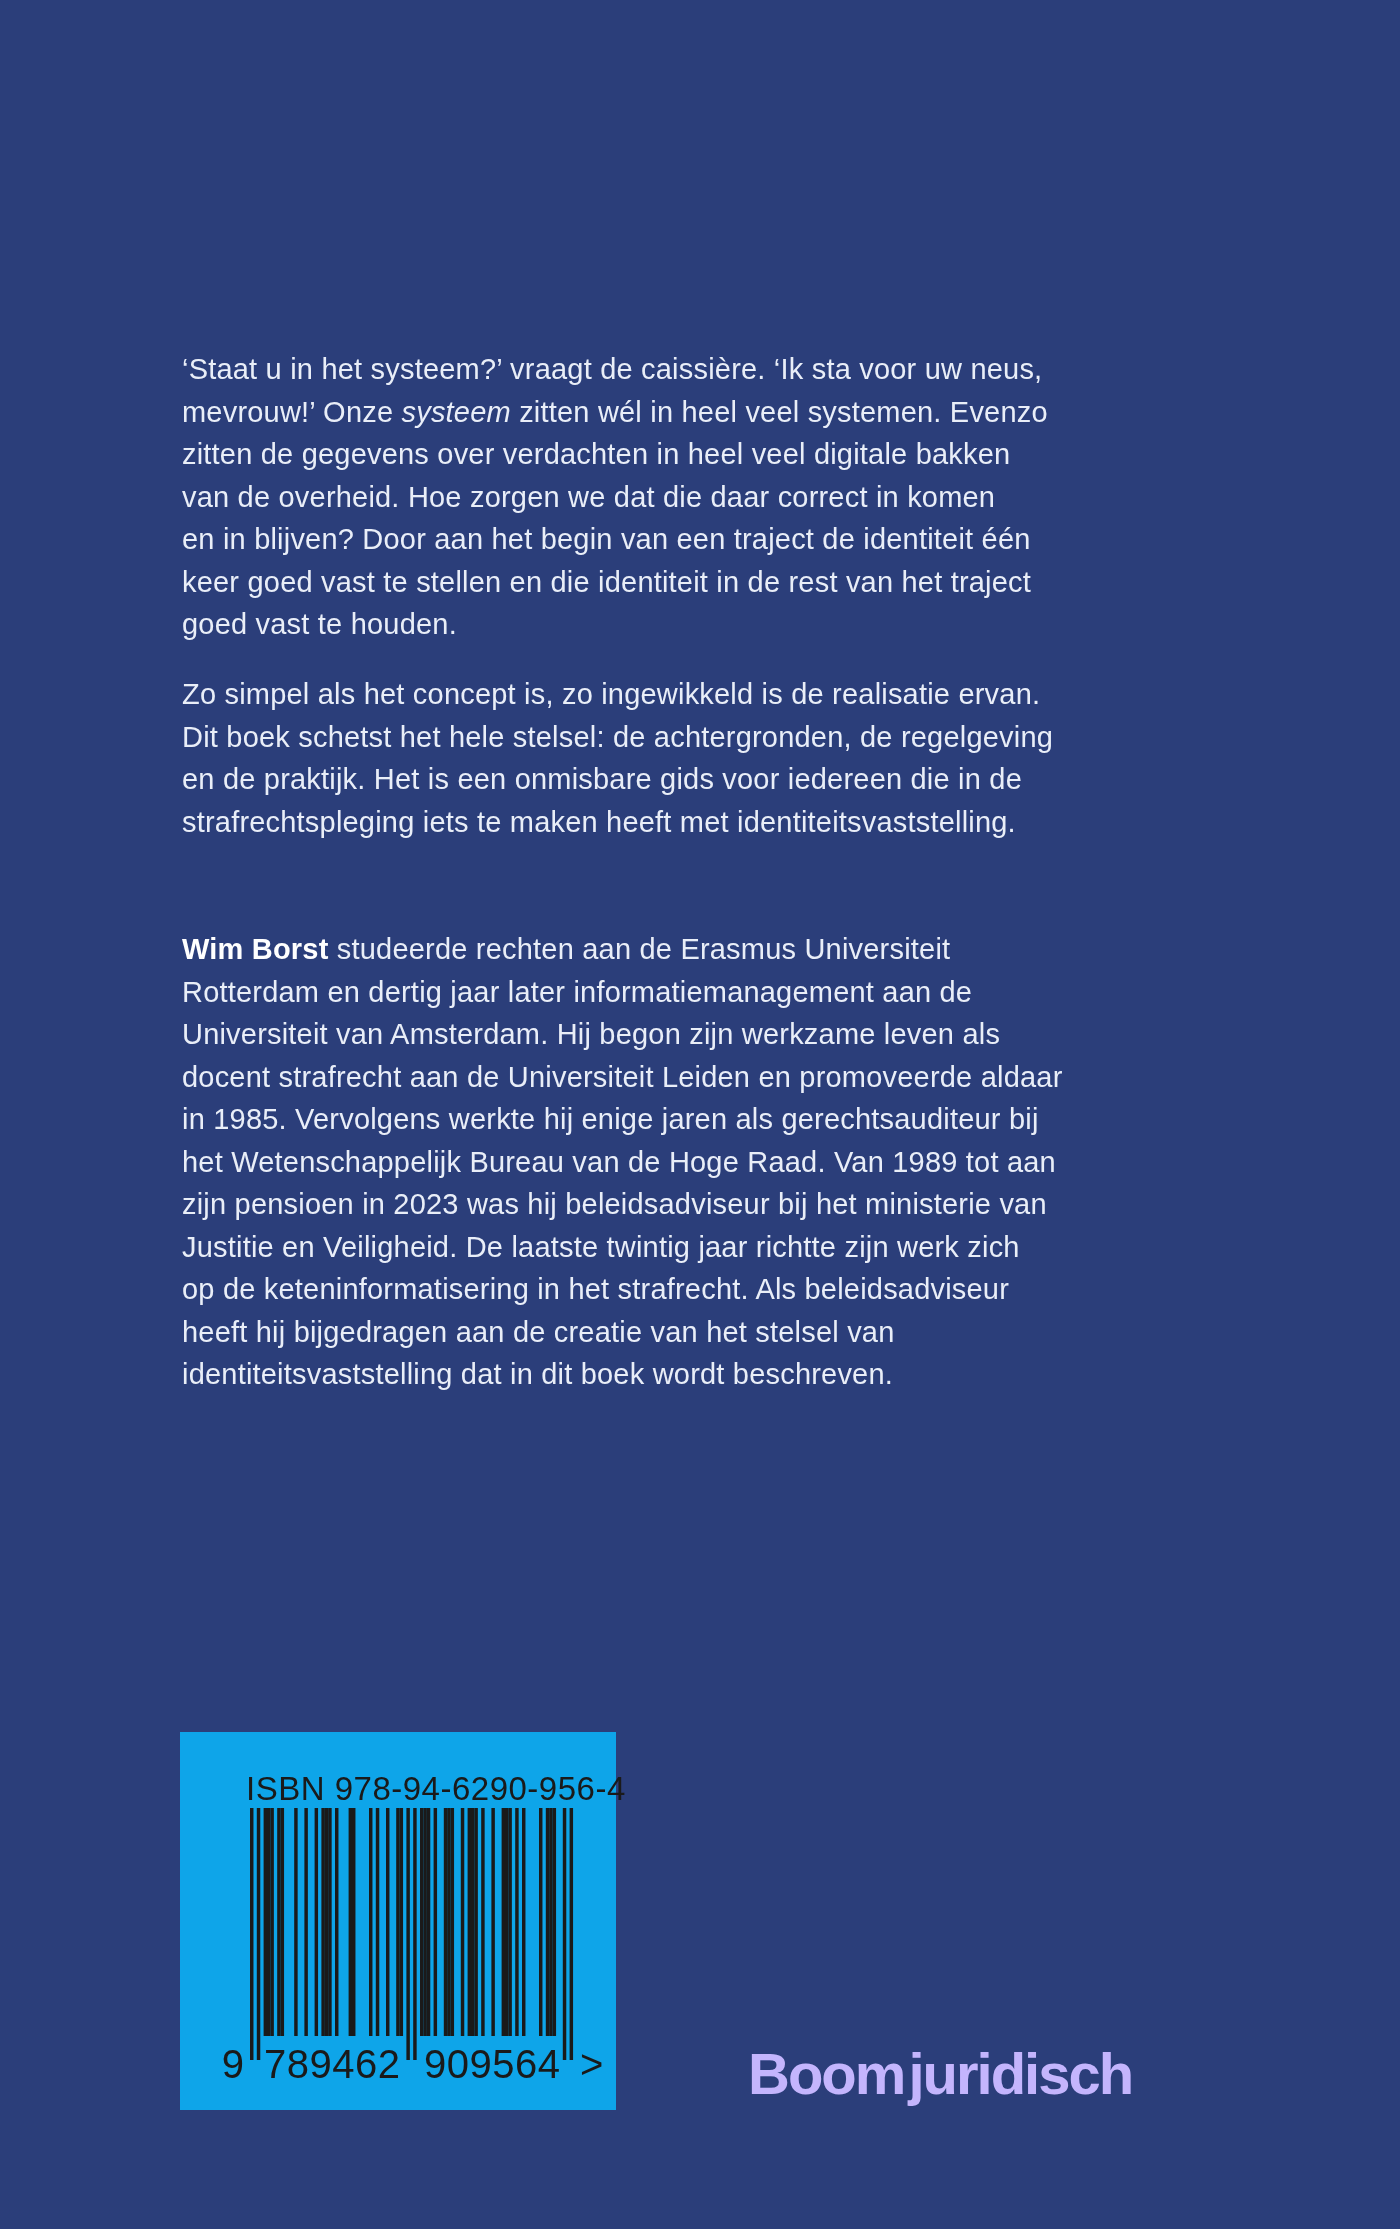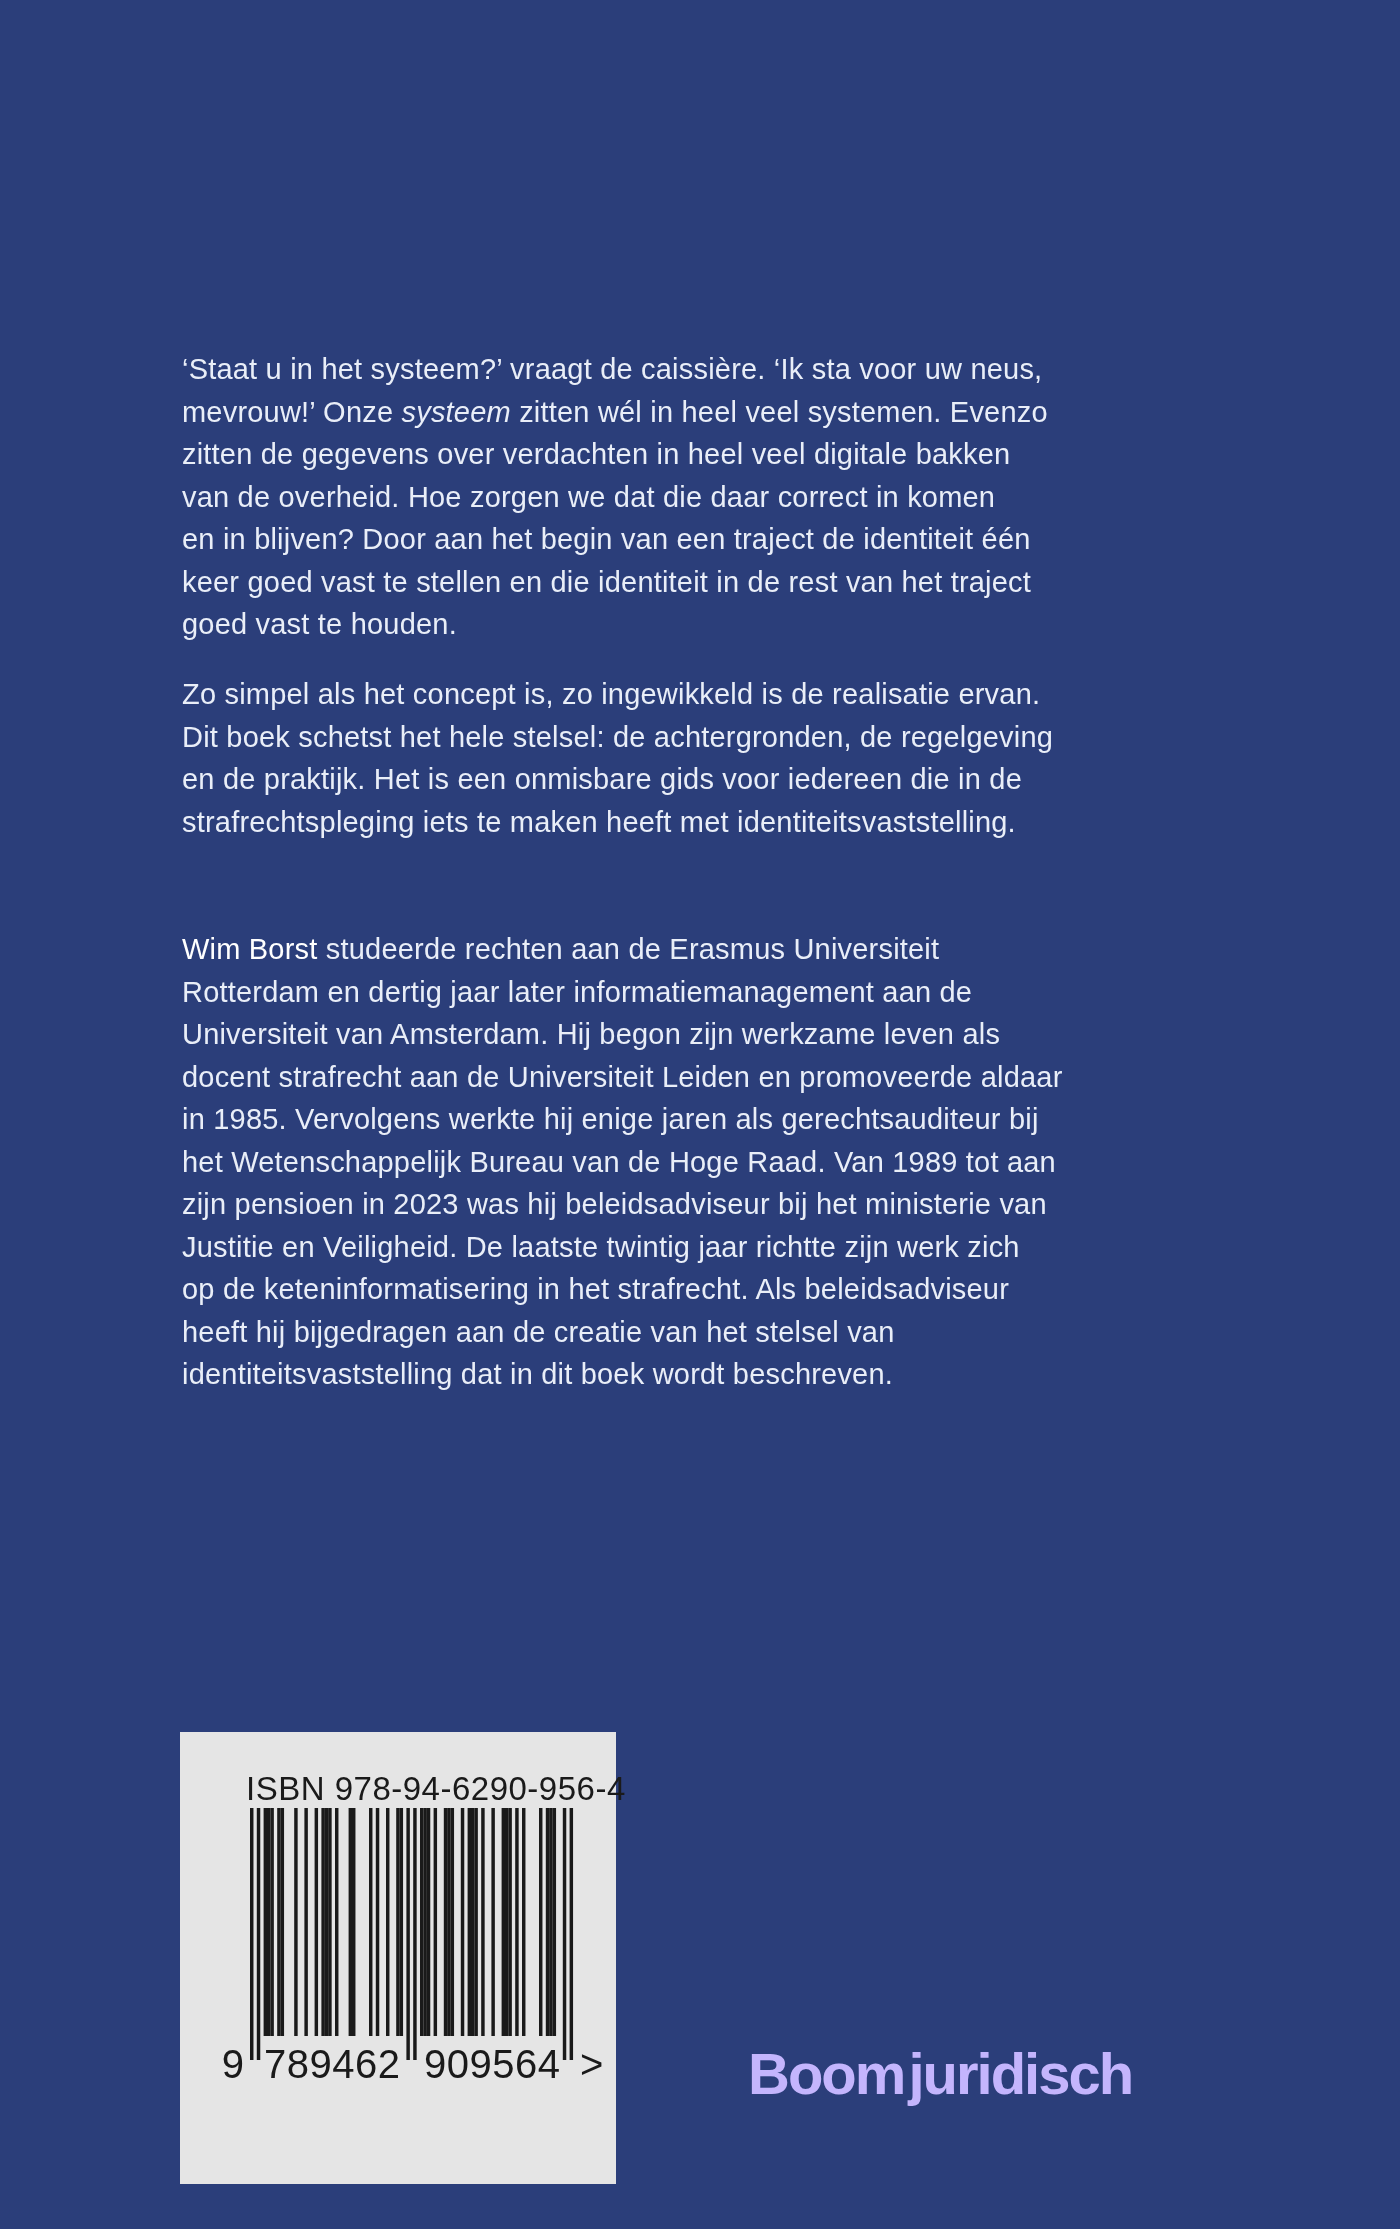--- a/index.html
+++ b/index.html
@@ -18,29 +18,29 @@
     left:182px;
     width:1140px;
     margin:0;
     color:#e9eef8;
     font-size:29px;
     line-height:42.5px;
     white-space:pre-line;
     letter-spacing:0.2px;
   }
   .body-text em{font-style:italic;}
-  .body-text strong{font-weight:normal;color:#ffffff;}
+  .body-text strong{font-weight:bold;color:#ffffff;}
   .para-intro{top:348px;}
   .para-summary{top:673px;}
   .para-bio{top:928px;}
   .isbn-box{
     position:absolute;
     left:180px;top:1732px;
-    width:436px;height:452px;
-    background:#e5e5e5;
+    width:436px;height:378px;
+    background:#0ea5e9;
   }
   .isbn-label{
     position:absolute;
     left:66px;top:38px;
     color:#1a1a1a;
     font-size:33px;
     letter-spacing:0.5px;
     white-space:nowrap;
   }
   .barcode-svg{

